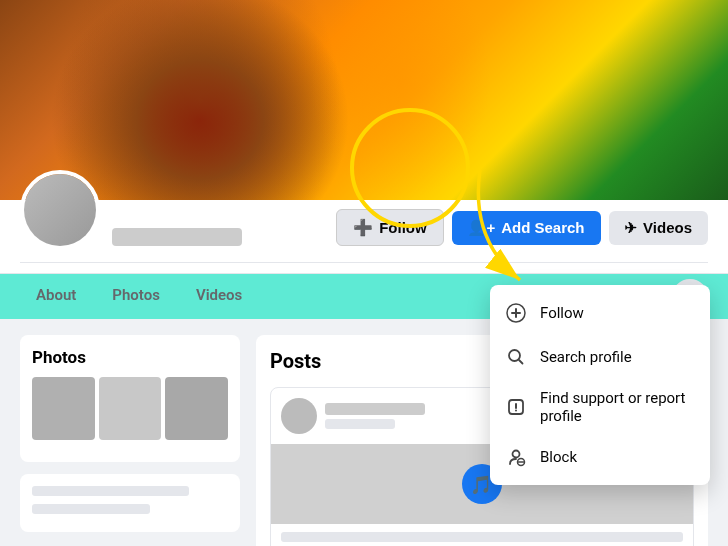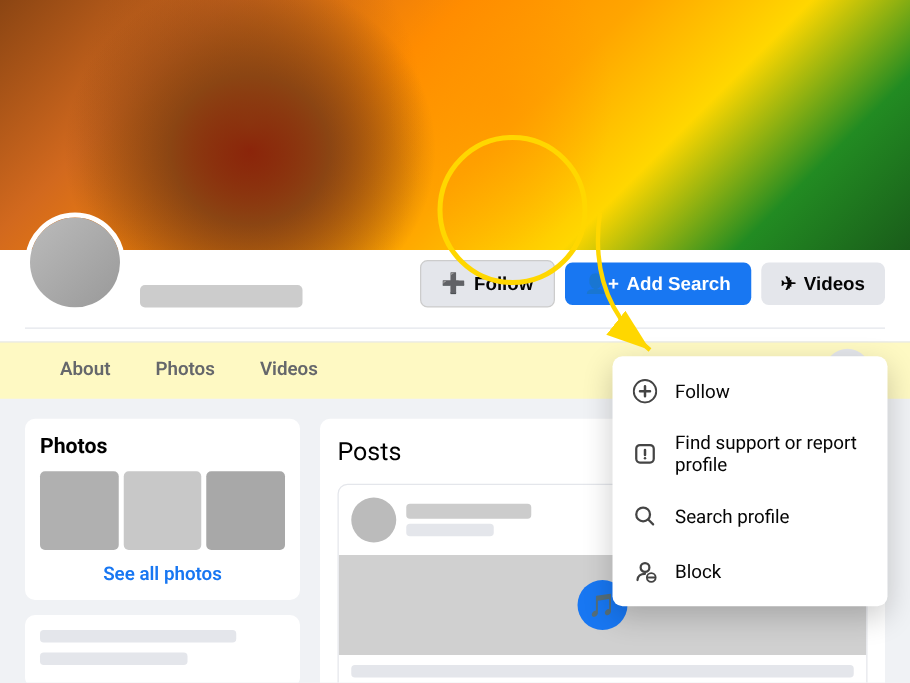--- a/index.html
+++ b/index.html
@@ -120,24 +120,24 @@
       border-radius: 6px;
       background: #e4e6eb;
       font-weight: 600;
       font-size: 15px;
       cursor: pointer;
       color: #050505;
     }
 
     
     .nav-tabs {
-      background: #fef9c3;
-      display: flex;
-      align-items: center;
-      padding: 0 32px;
+      background: #5eead4;
+      display: flex;
+      align-items: center;
+      padding: 0 20px;
       border-top: 1px solid #e4e6eb;
       gap: 4px;
     }
     .nav-tab {
       padding: 12px 16px;
       font-size: 15px;
       font-weight: 600;
       color: #65676b;
       cursor: pointer;
       border-bottom: 3px solid transparent;
@@ -208,21 +208,21 @@
     .right-content {
       flex: 1;
     }
     .posts-section {
       background: #fff;
       border-radius: 8px;
       padding: 14px;
     }
     .posts-title {
       font-size: 20px;
-      font-weight: 400;
+      font-weight: 700;
       margin-bottom: 14px;
     }
     .post-card {
       border: 1px solid #e4e6eb;
       border-radius: 8px;
       overflow: hidden;
     }
     .post-header {
       display: flex;
       align-items: center;
@@ -402,21 +402,20 @@
 <div class="main-content">
 
   <div class="left-sidebar">
     <div class="photos-section">
       <div class="section-title">Photos</div>
       <div class="photos-grid">
         <div class="photo-thumb"></div>
         <div class="photo-thumb"></div>
         <div class="photo-thumb"></div>
       </div>
-      <a class="see-all-link">See all photos</a>
     </div>
 
     <div style="background:#fff; border-radius:8px; padding:12px;">
       <div class="blur-line" style="width:80%; margin-bottom:8px;"></div>
       <div class="blur-line" style="width:60%;"></div>
     </div>
   </div>
 
   <div class="right-content">
     <div class="posts-section">
@@ -449,35 +448,35 @@
         <svg width="20" height="20" viewBox="0 0 20 20" fill="none">
           <circle cx="10" cy="10" r="9" stroke="#444" stroke-width="1.5"></circle>
           <path d="M10 6v8M6 10h8" stroke="#444" stroke-width="2" stroke-linecap="round"></path>
         </svg>
       </span>
       <span>Follow</span>
     </div>
     <div class="dropdown-item">
       <span class="dropdown-icon">
         <svg width="20" height="20" viewBox="0 0 20 20" fill="none">
+          <circle cx="8.5" cy="8.5" r="5.5" stroke="#444" stroke-width="1.8"></circle>
+          <path d="M13 13l3.5 3.5" stroke="#444" stroke-width="1.8" stroke-linecap="round"></path>
+        </svg>
+      </span>
+      <span>Search profile</span>
+    </div>
+    <div class="dropdown-item">
+      <span class="dropdown-icon">
+        <svg width="20" height="20" viewBox="0 0 20 20" fill="none">
           <rect x="3" y="3" width="14" height="14" rx="3" stroke="#444" stroke-width="1.8"></rect>
           <path d="M10 7v4" stroke="#444" stroke-width="2" stroke-linecap="round"></path>
           <circle cx="10" cy="13.5" r="1" fill="#444"></circle>
         </svg>
       </span>
       <span>Find support or report profile</span>
-    </div>
-    <div class="dropdown-item">
-      <span class="dropdown-icon">
-        <svg width="20" height="20" viewBox="0 0 20 20" fill="none">
-          <circle cx="8.5" cy="8.5" r="5.5" stroke="#444" stroke-width="1.8"></circle>
-          <path d="M13 13l3.5 3.5" stroke="#444" stroke-width="1.8" stroke-linecap="round"></path>
-        </svg>
-      </span>
-      <span>Search profile</span>
     </div>
     <div class="dropdown-item">
       <span class="dropdown-icon">
         <svg width="20" height="20" viewBox="0 0 20 20" fill="none">
           <circle cx="10" cy="7" r="3.5" stroke="#444" stroke-width="1.8"></circle>
           <path d="M4 17c0-3.314 2.686-5 6-5" stroke="#444" stroke-width="1.8" stroke-linecap="round"></path>
           <circle cx="15" cy="15" r="3.5" stroke="#444" stroke-width="1.5"></circle>
           <path d="M12.5 15h5" stroke="#444" stroke-width="1.5" stroke-linecap="round"></path>
         </svg>
       </span>

